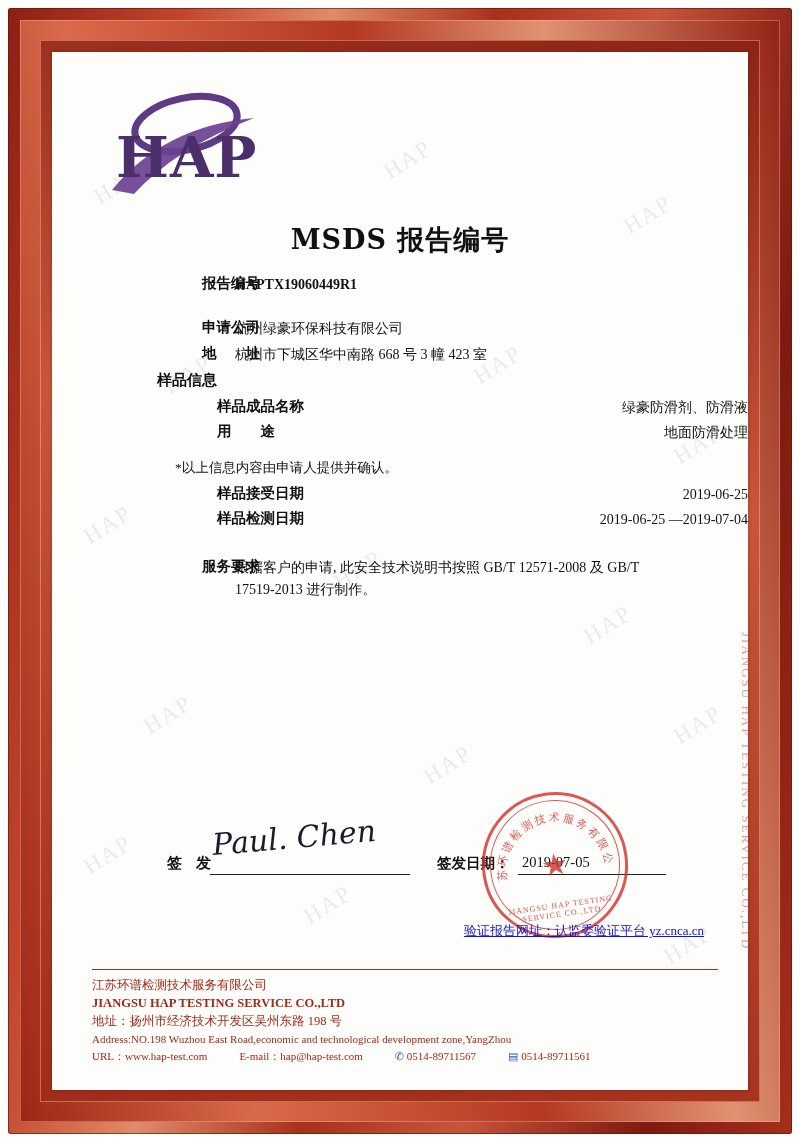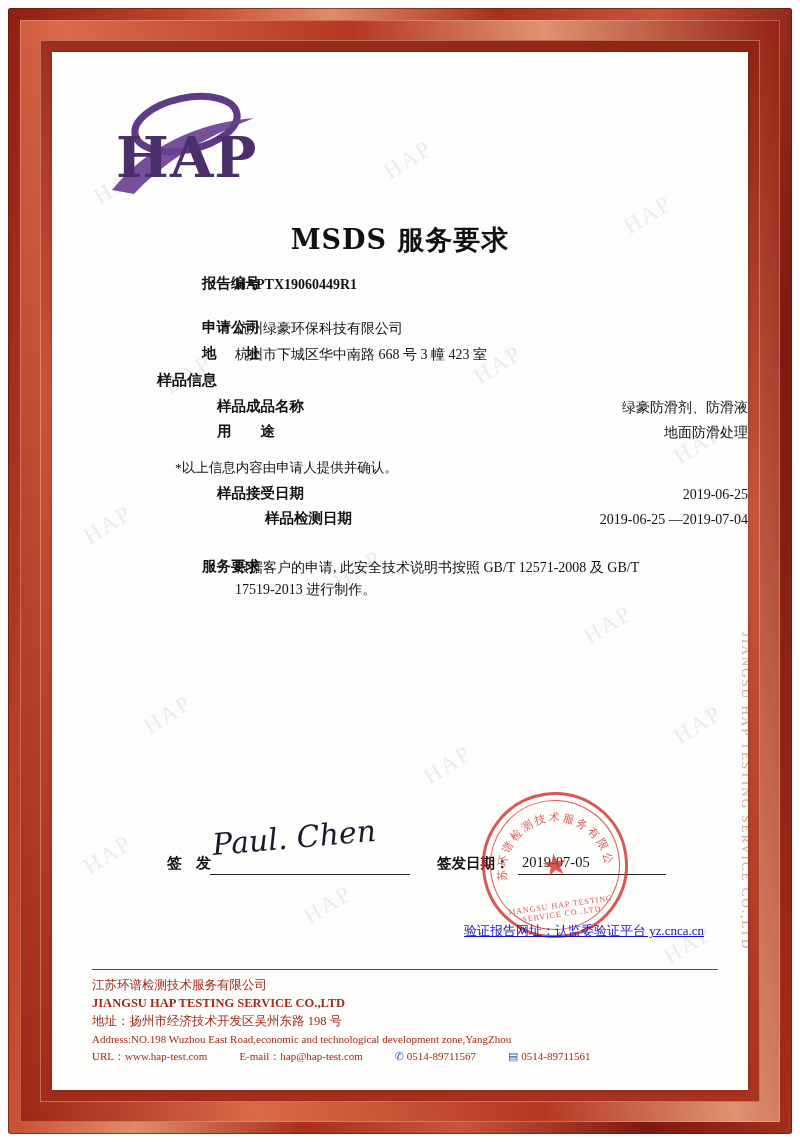--- a/index.html
+++ b/index.html
@@ -322,21 +322,21 @@
     <div class="wm-side" style="top:580px;">JIANGSU HAP TESTING SERVICE CO.,LTD</div>
 
     <div class="logo-wrap">
       <svg width="170" height="130" viewBox="0 0 170 130">
         <ellipse cx="82" cy="42" rx="52" ry="26" fill="none" stroke="#5f3b86" stroke-width="7" transform="rotate(-12 82 42)"></ellipse>
         <path d="M8 108 Q 60 44 150 36 Q 72 66 30 112 Z" fill="#6a4191" opacity="0.92"></path>
         <text x="12" y="95" font-family="DejaVu Serif, serif" font-size="56" font-weight="bold" fill="#4b2f6b" letter-spacing="1">HAP</text>
       </svg>
     </div>
 
-    <div class="doc-title">MSDS 服务要求</div>
+    <div class="doc-title">MSDS 报告编号</div>
 
     <div class="fields">
 
       <div class="row">
         <div class="lbl">报告编号</div>
         <div class="val" style="font-weight:bold;">HAPTX19060449R1</div>
       </div>
 
       <div class="gap-lg"></div>
 
@@ -363,21 +363,21 @@
       </div>
 
       <div class="note">*以上信息内容由申请人提供并确认。</div>
 
       <div class="row tight">
         <div class="lbl" style="padding-left:120px;width:148px;">样品接受日期</div>
         <div class="val">2019-06-25</div>
       </div>
 
       <div class="row tight">
-        <div class="lbl" style="padding-left:120px;width:120px;margin-left:48px;">样品检测日期</div>
+        <div class="lbl" style="padding-left:120px;width:120px;">样品检测日期</div>
         <div class="val">2019-06-25 —2019-07-04</div>
       </div>
 
       <div class="row service-block">
         <div class="lbl">服务要求</div>
         <div class="val">根据客户的申请, 此安全技术说明书按照 GB/T 12571-2008 及 GB/T 17519-2013 进行制作。</div>
       </div>
 
     </div>
 

